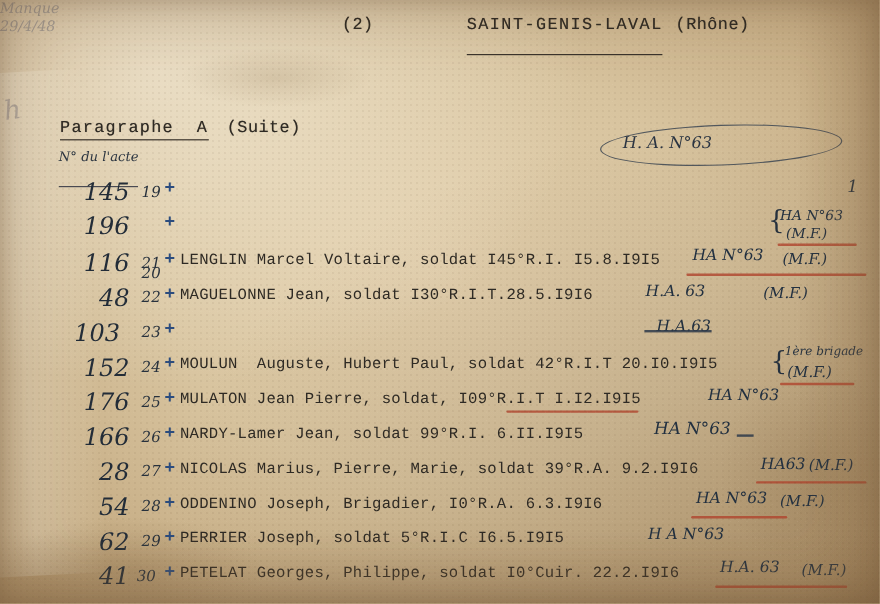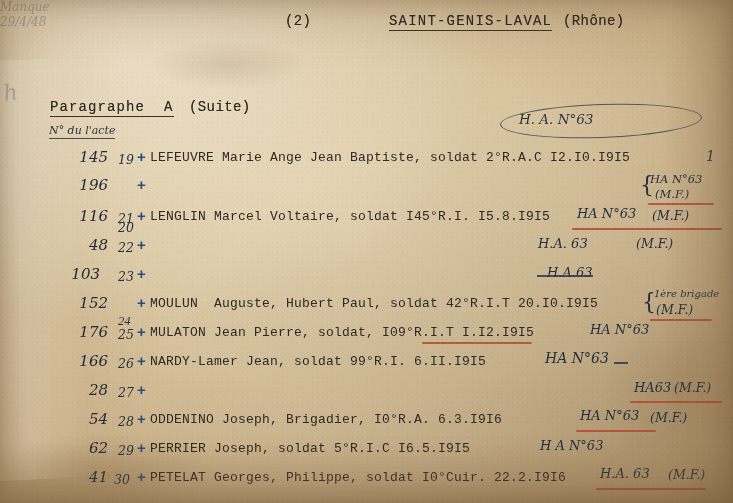--- a/index.html
+++ b/index.html
@@ -66,39 +66,39 @@
     font-family: "DejaVu Serif", serif;
     white-space: pre;
     font-style: italic;
   }
 
   
   #pagenum { left: 285px; top: 13px; font-size: 14px; }
   #place {
     left: 389px; top: 13px; font-size: 14px;
     border-bottom: 1.2px solid #3a342c;
-    padding-bottom: 1px;
+    padding-bottom: 16px;
     letter-spacing: 1.2px;
   }
   #dept { left: 563px; top: 13px; font-size: 14px; }
 
   
   #para {
     left: 50px; top: 99px; font-size: 14px;
     letter-spacing: 1.1px;
   }
   #para u { text-decoration: none; border-bottom: 1.2px solid #3a342c; padding-bottom: 1px; }
   #suite { left: 189px; top: 99px; font-size: 14px; }
 
   #modelacte {
     left: 49px; top: 124px;
     font-size: 11px;
     color: #2b3541;
     border-bottom: 1px solid #4a4a52;
-    padding-bottom: 1px;
+    padding-bottom: 18px;
   }
 
   
   #ha-top {
     left: 519px; top: 111px;
     font-size: 13.5px;
     color: #2a3442;
   }
   #ha-ellipse {
     position: absolute;
@@ -109,21 +109,21 @@
     transform: rotate(-2deg);
     opacity: 0.85;
   }
 
   
   .row { position: absolute; left: 0; width: 733px; height: 29px; }
   .num {
     position: absolute;
     font-family: "DejaVu Serif", serif;
     font-style: italic;
-    font-size: 15px;
+    font-size: 20px;
     color: #222c38;
     text-align: right;
     width: 60px;
   }
   .seq {
     position: absolute;
     font-family: "DejaVu Serif", serif;
     font-style: italic;
     font-size: 12.5px;
     color: #27313d;
@@ -237,21 +237,20 @@
 
   <div class="hand" id="modelacte">N° du l'acte</div>
 
   <div id="ha-ellipse"></div>
   <div class="hand" id="ha-top">H. A. N°63</div>
 
   <div class="row" style="top:148px;">
     <div class="num" style="left:48px; top:0px;">145</div>
     <div class="seq" style="left:118px; top:4px;">19</div>
     <div class="plus" style="left:137px; top:0px;">+</div>
-    <div class="body" style="left:150px; top:2px;">LEFEUVRE Marie Ange Jean Baptiste, soldat 2°R.A.C I2.I0.I9I5</div>
     <div class="hand" style="left:706px; top:0px; font-size:14px;">1</div>
   </div>
 
   <div class="row" style="top:176px;">
     <div class="num" style="left:48px; top:0px;">196</div>
     <div class="seq" style="left:118px; top:4px;margin-top:40px;">20</div>
     <div class="plus" style="left:137px; top:0px;">+</div>
     <div class="note" style="left:650px; top:-4px; font-size:11.5px;">HA N°63</div>
     <div class="note2" style="left:655px; top:11px; font-size:11.5px;">(M.F.)</div>
     <div class="uline" style="left:648px; top:27px; width:66px;"></div>
@@ -265,35 +264,36 @@
     <div class="body" style="left:150px; top:2px;">LENGLIN Marcel Voltaire, soldat I45°R.I. I5.8.I9I5</div>
     <div class="note" style="left:577px; top:-1px;">HA N°63</div>
     <div class="note2" style="left:652px; top:1px;">(M.F.)</div>
     <div class="uline" style="left:572px; top:21px; width:150px;"></div>
   </div>
 
   <div class="row" style="top:236px;">
     <div class="num" style="left:48px; top:0px;">48</div>
     <div class="seq" style="left:118px; top:4px;">22</div>
     <div class="plus" style="left:137px; top:0px;">+</div>
+    <div class="body" style="left:150px; top:2px;">MAGUELONNE Jean, soldat I30°R.I.T.28.5.I9I6</div>
     <div class="note" style="left:538px; top:0px;">H.A. 63</div>
     <div class="note2" style="left:636px; top:0px;">(M.F.)</div>
   </div>
 
   <div class="row" style="top:265px;">
     <div class="num" style="left:40px; top:0px;">103</div>
     <div class="seq" style="left:118px; top:4px;">23</div>
     <div class="plus" style="left:137px; top:0px;">+</div>
     <div class="note" style="left:547px; top:0px;">H.A.63</div>
     <div class="strike" style="left:537px; top:10px; width:56px;"></div>
   </div>
 
   <div class="row" style="top:294px;">
     <div class="num" style="left:48px; top:0px;">152</div>
-    <div class="seq" style="left:118px; top:20px;font-family:Liberation Serif, serif;">24</div>
+    <div class="seq" style="left:118px; top:4px;">24</div>
     <div class="plus" style="left:137px; top:0px;">+</div>
     <div class="body" style="left:150px; top:2px;">MOULUN  Auguste, Hubert Paul, soldat 42°R.I.T 20.I0.I9I5</div>
     <div class="brace" style="left:642px; top:-5px;">{</div>
     <div class="note2" style="left:654px; top:-6px; font-size:10px;">1ère brigade</div>
     <div class="note2" style="left:656px; top:8px;">(M.F.)</div>
     <div class="uline" style="left:650px; top:25px; width:62px;"></div>
   </div>
 
   <div class="row" style="top:323px;">
     <div class="num" style="left:48px; top:0px;">176</div>
@@ -310,20 +310,21 @@
     <div class="plus" style="left:137px; top:0px;">+</div>
     <div class="body" style="left:150px; top:2px;">NARDY-Lamer Jean, soldat 99°R.I. 6.II.I9I5</div>
     <div class="note" style="left:545px; top:-2px; font-size:14px;">HA N°63</div>
     <div class="strike" style="left:614px; top:10px; width:14px;"></div>
   </div>
 
   <div class="row" style="top:381px;">
     <div class="num" style="left:48px; top:0px;">28</div>
     <div class="seq" style="left:118px; top:4px;">27</div>
     <div class="plus" style="left:137px; top:0px;">+</div>
+    <div class="body" style="left:150px; top:2px;">NICOLAS Marius, Pierre, Marie, soldat 39°R.A. 9.2.I9I6</div>
     <div class="note" style="left:634px; top:-1px;">HA63</div>
     <div class="note2" style="left:674px; top:-1px;">(M.F.)</div>
     <div class="uline" style="left:630px; top:20px; width:92px;"></div>
   </div>
 
   <div class="row" style="top:410px;">
     <div class="num" style="left:48px; top:0px;">54</div>
     <div class="seq" style="left:118px; top:4px;">28</div>
     <div class="plus" style="left:137px; top:0px;">+</div>
     <div class="body" style="left:150px; top:2px;">ODDENINO Joseph, Brigadier, I0°R.A. 6.3.I9I6</div>

